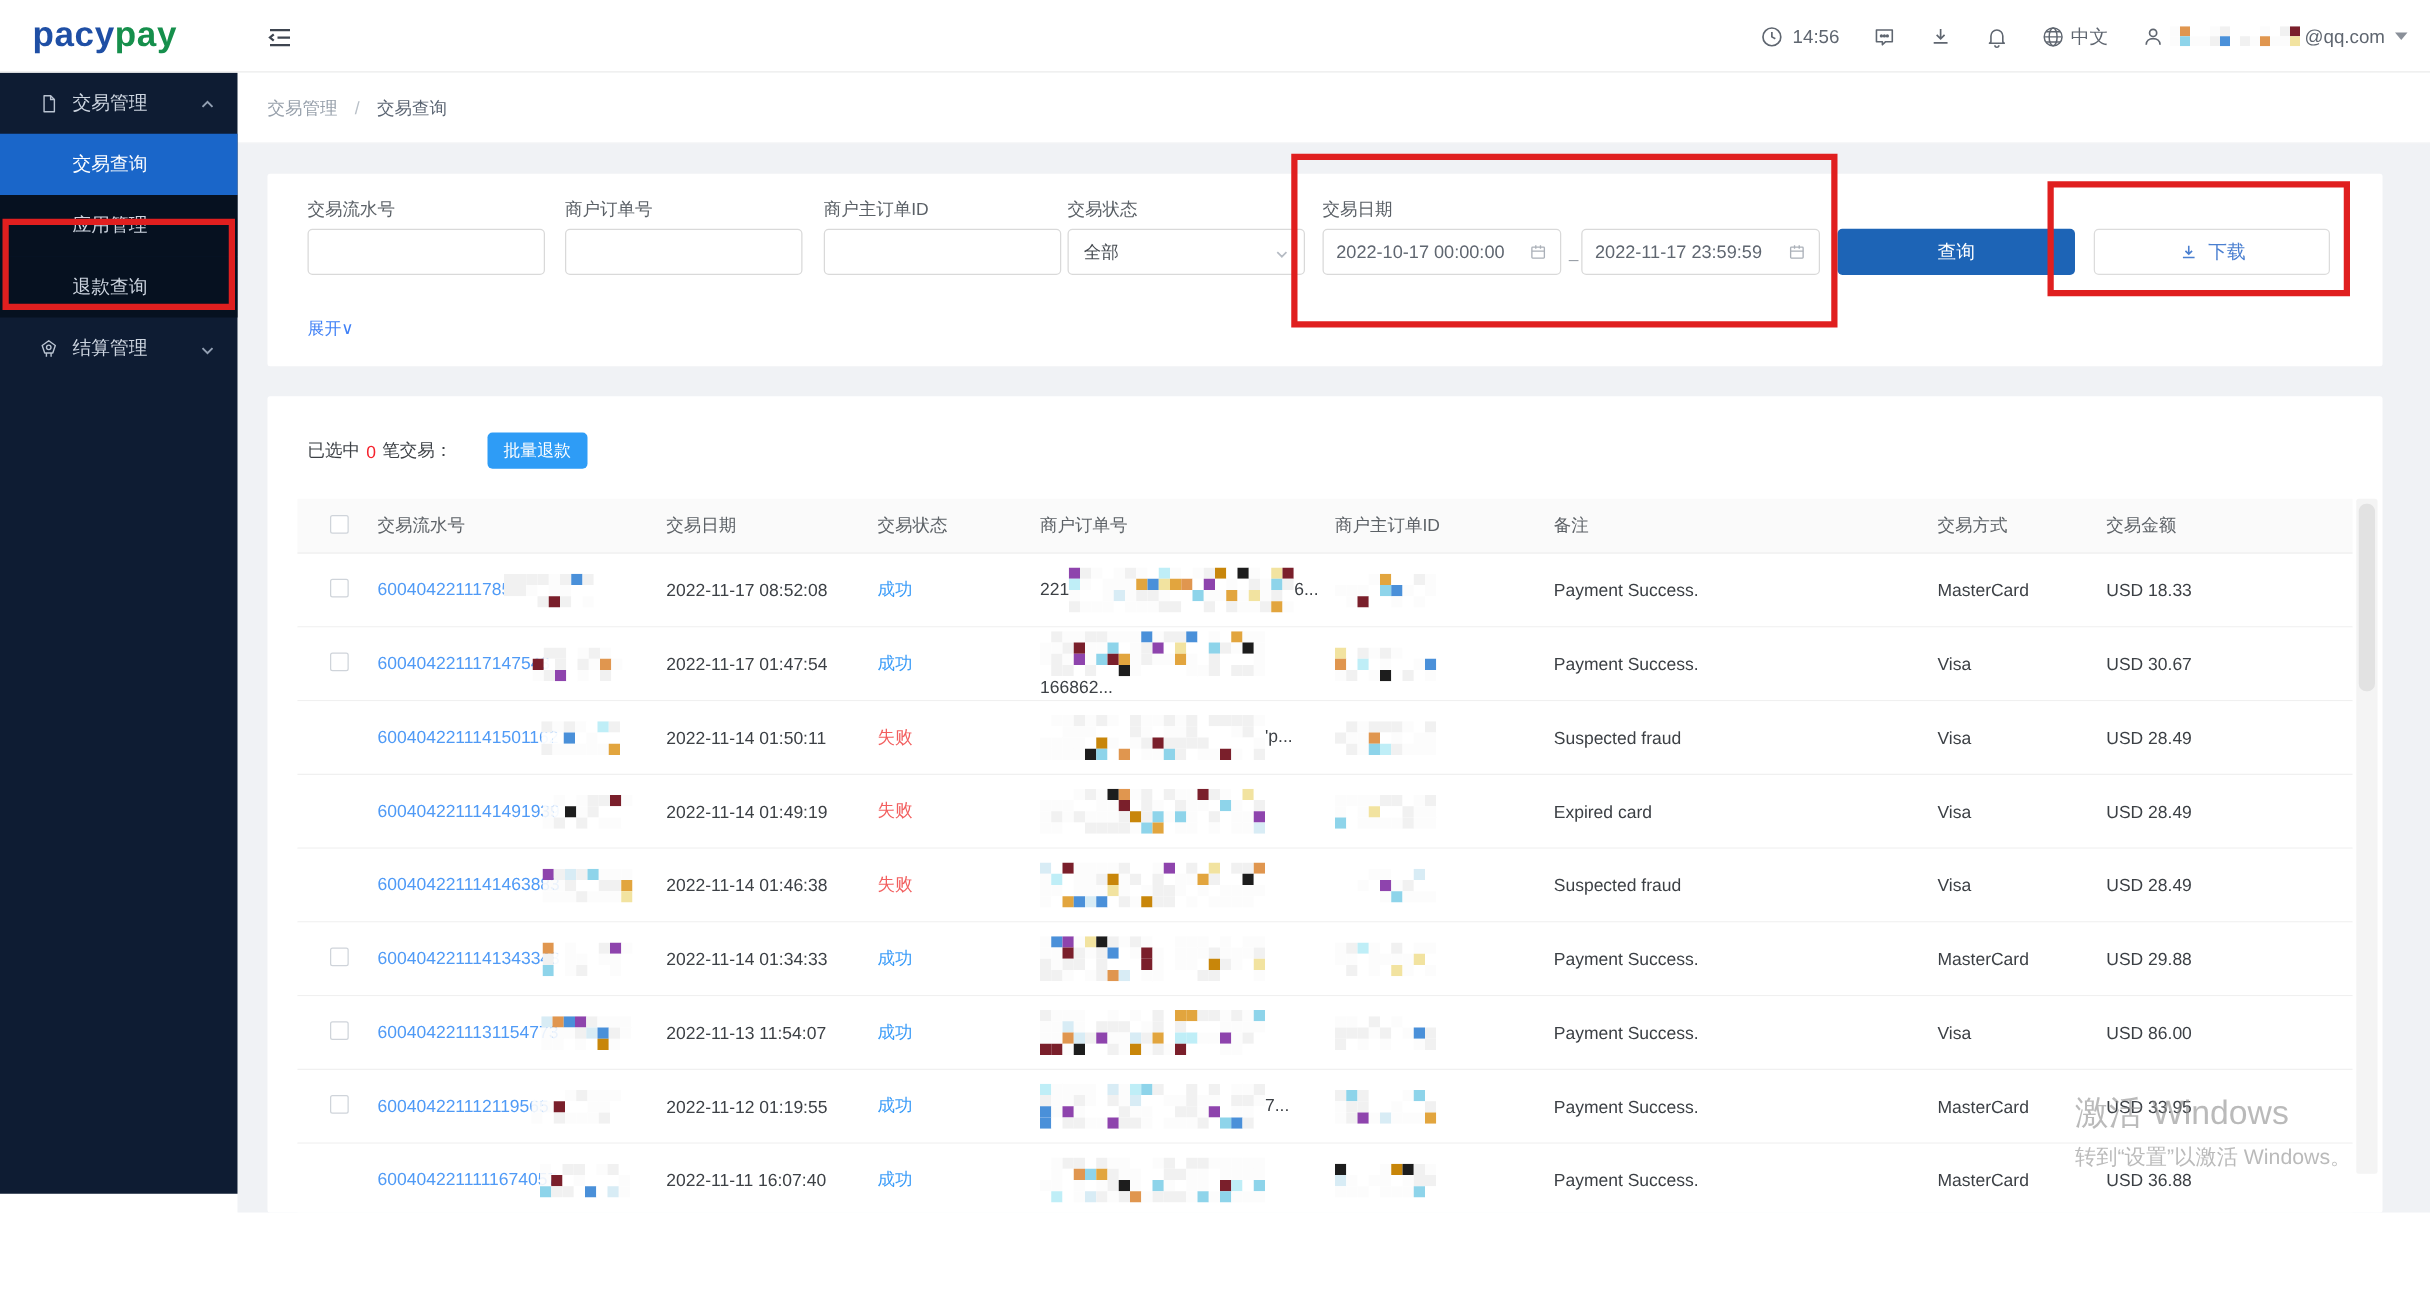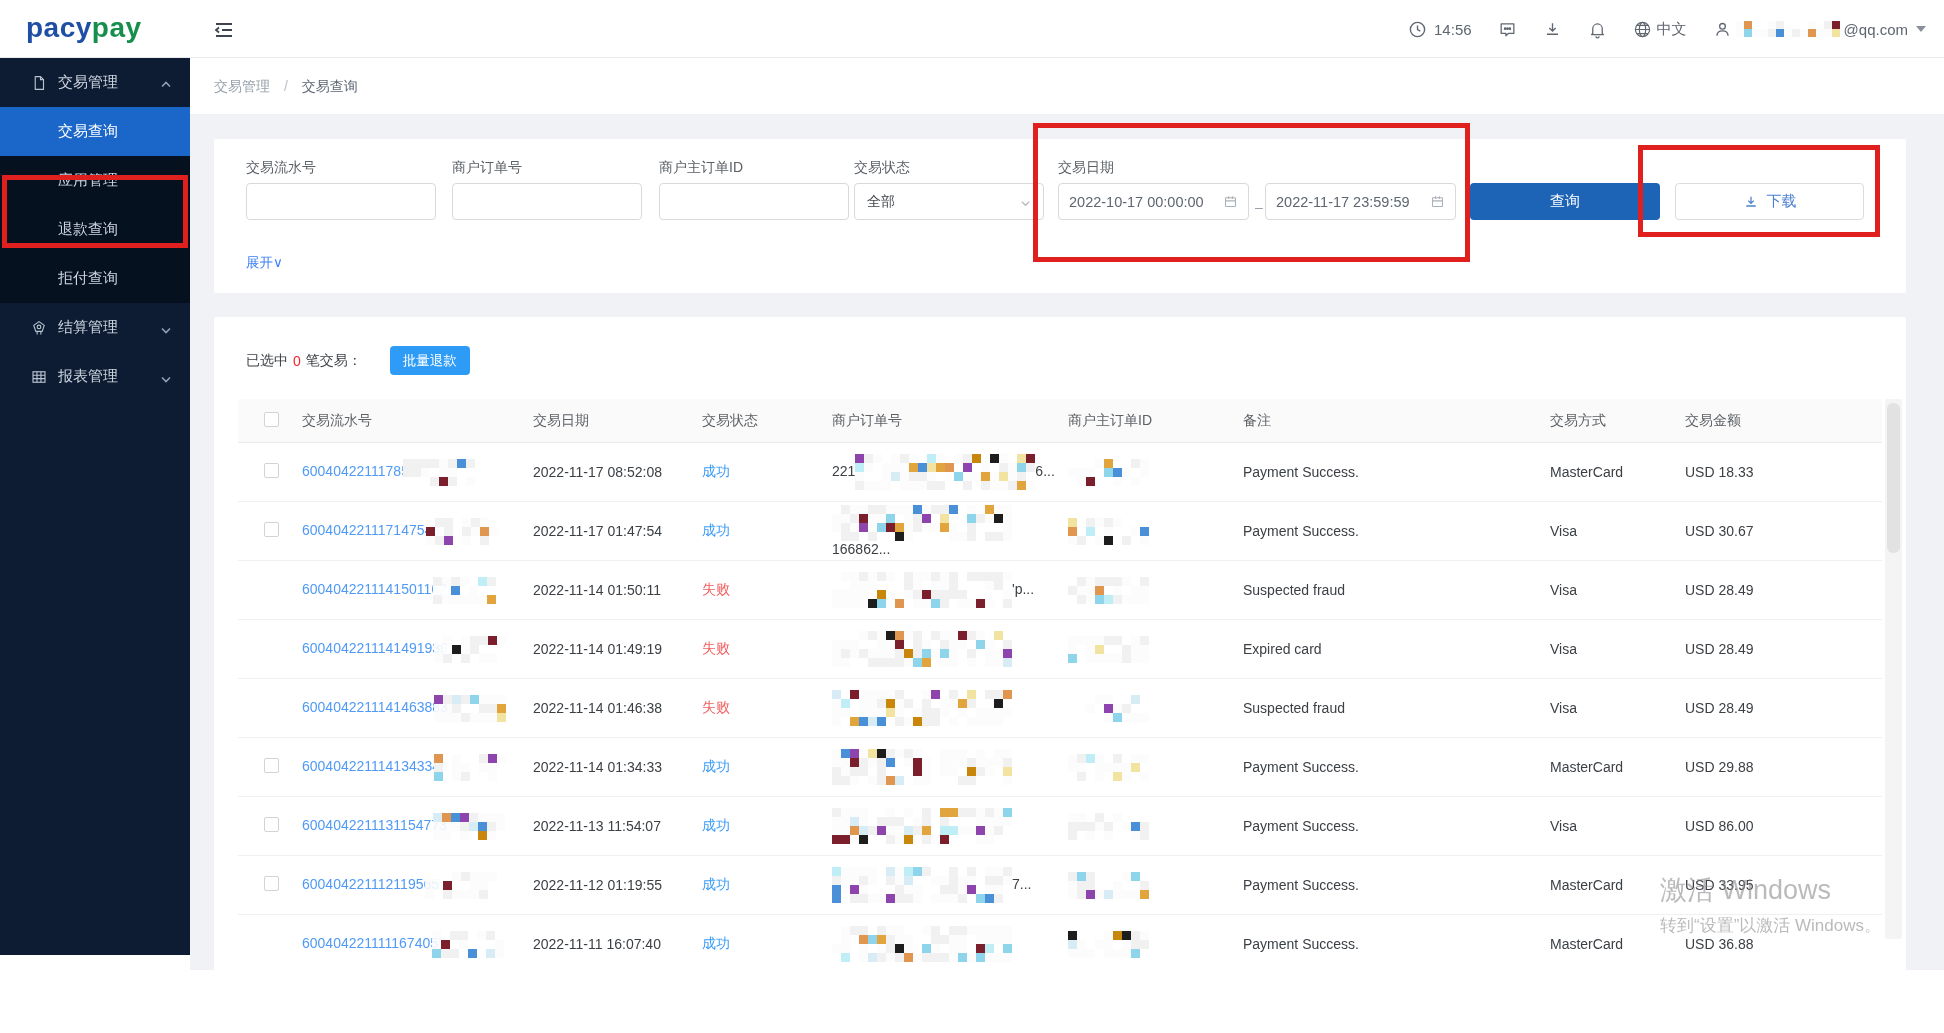--- a/index.html
+++ b/index.html
@@ -188,40 +188,27 @@
     </div>
     <div class="sb-item sb-sub sb-active">
       <span class="sb-label">交易查询</span>
     </div>
     <div class="sb-item sb-sub">
       <span class="sb-label">应用管理</span>
     </div>
     <div class="sb-item sb-sub">
       <span class="sb-label">退款查询</span>
     </div>
-    <div class="sb-item sb-sub">
-      <span class="sb-label">拒付查询</span>
-    </div>
     <div class="sb-item">
       <span class="sb-ic"><svg viewBox="0 0 24 24" fill="none" stroke="currentColor" stroke-width="1.5">
           <path d="M12 3.5 L19 8.5 L16.3 16.5 H7.7 L5 8.5 Z" stroke-linejoin="round"></path>
           <circle cx="12" cy="10.5" r="2.4"></circle>
           <path d="M9.5 16.5 L9.5 20.5 M14.5 16.5 L14.5 20.5"></path>
         </svg></span>
       <span class="sb-label">结算管理</span>
-      <span class="sb-chev"><svg viewBox="0 0 12 12" fill="none" stroke="currentColor" stroke-width="1.6">
-          <path d="M2 4.5 L6 8.5 L10 4.5"></path>
-        </svg></span>
-    </div>
-    <div class="sb-item">
-      <span class="sb-ic"><svg viewBox="0 0 24 24" fill="none" stroke="currentColor" stroke-width="1.5">
-          <rect x="4" y="5" width="16" height="14"></rect>
-          <path d="M4 9.6 H20 M4 14.2 H20 M9.3 5 V19 M14.6 5 V19"></path>
-        </svg></span>
-      <span class="sb-label">报表管理</span>
       <span class="sb-chev"><svg viewBox="0 0 12 12" fill="none" stroke="currentColor" stroke-width="1.6">
           <path d="M2 4.5 L6 8.5 L10 4.5"></path>
         </svg></span>
     </div>
   </div>
 
 <div id="main">
   <div id="crumbbar">
     <div id="breadcrumb">
       <span>交易管理</span>

